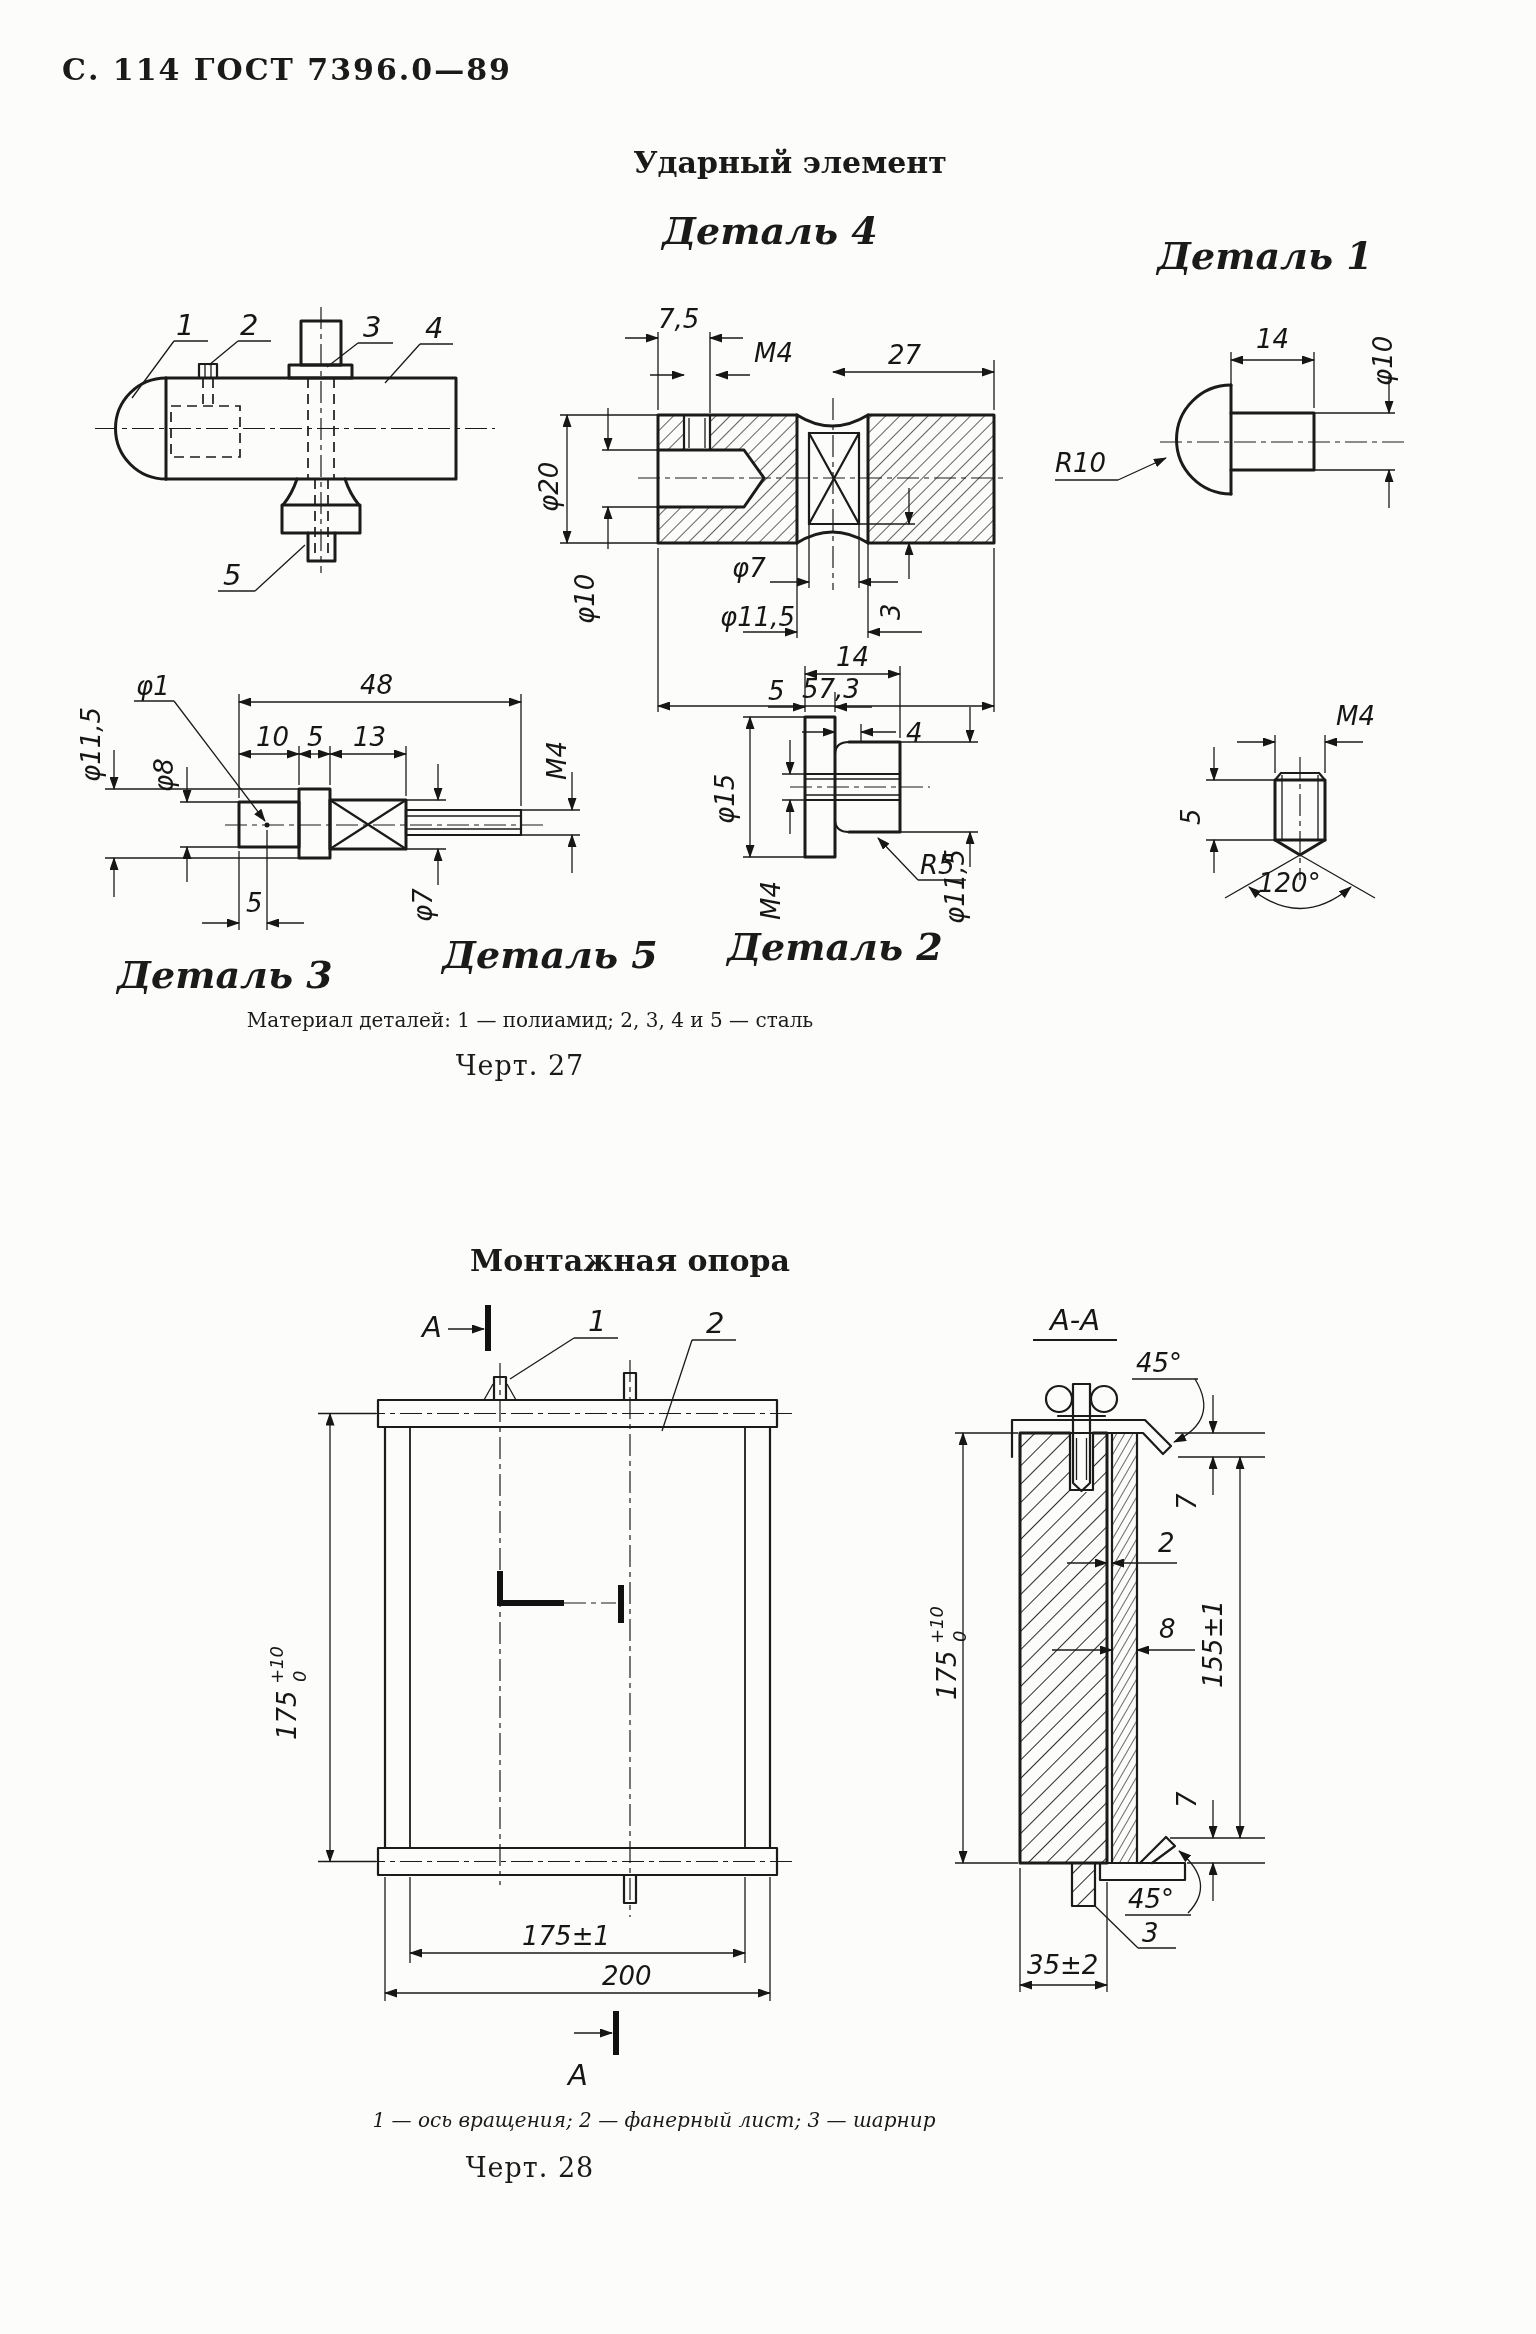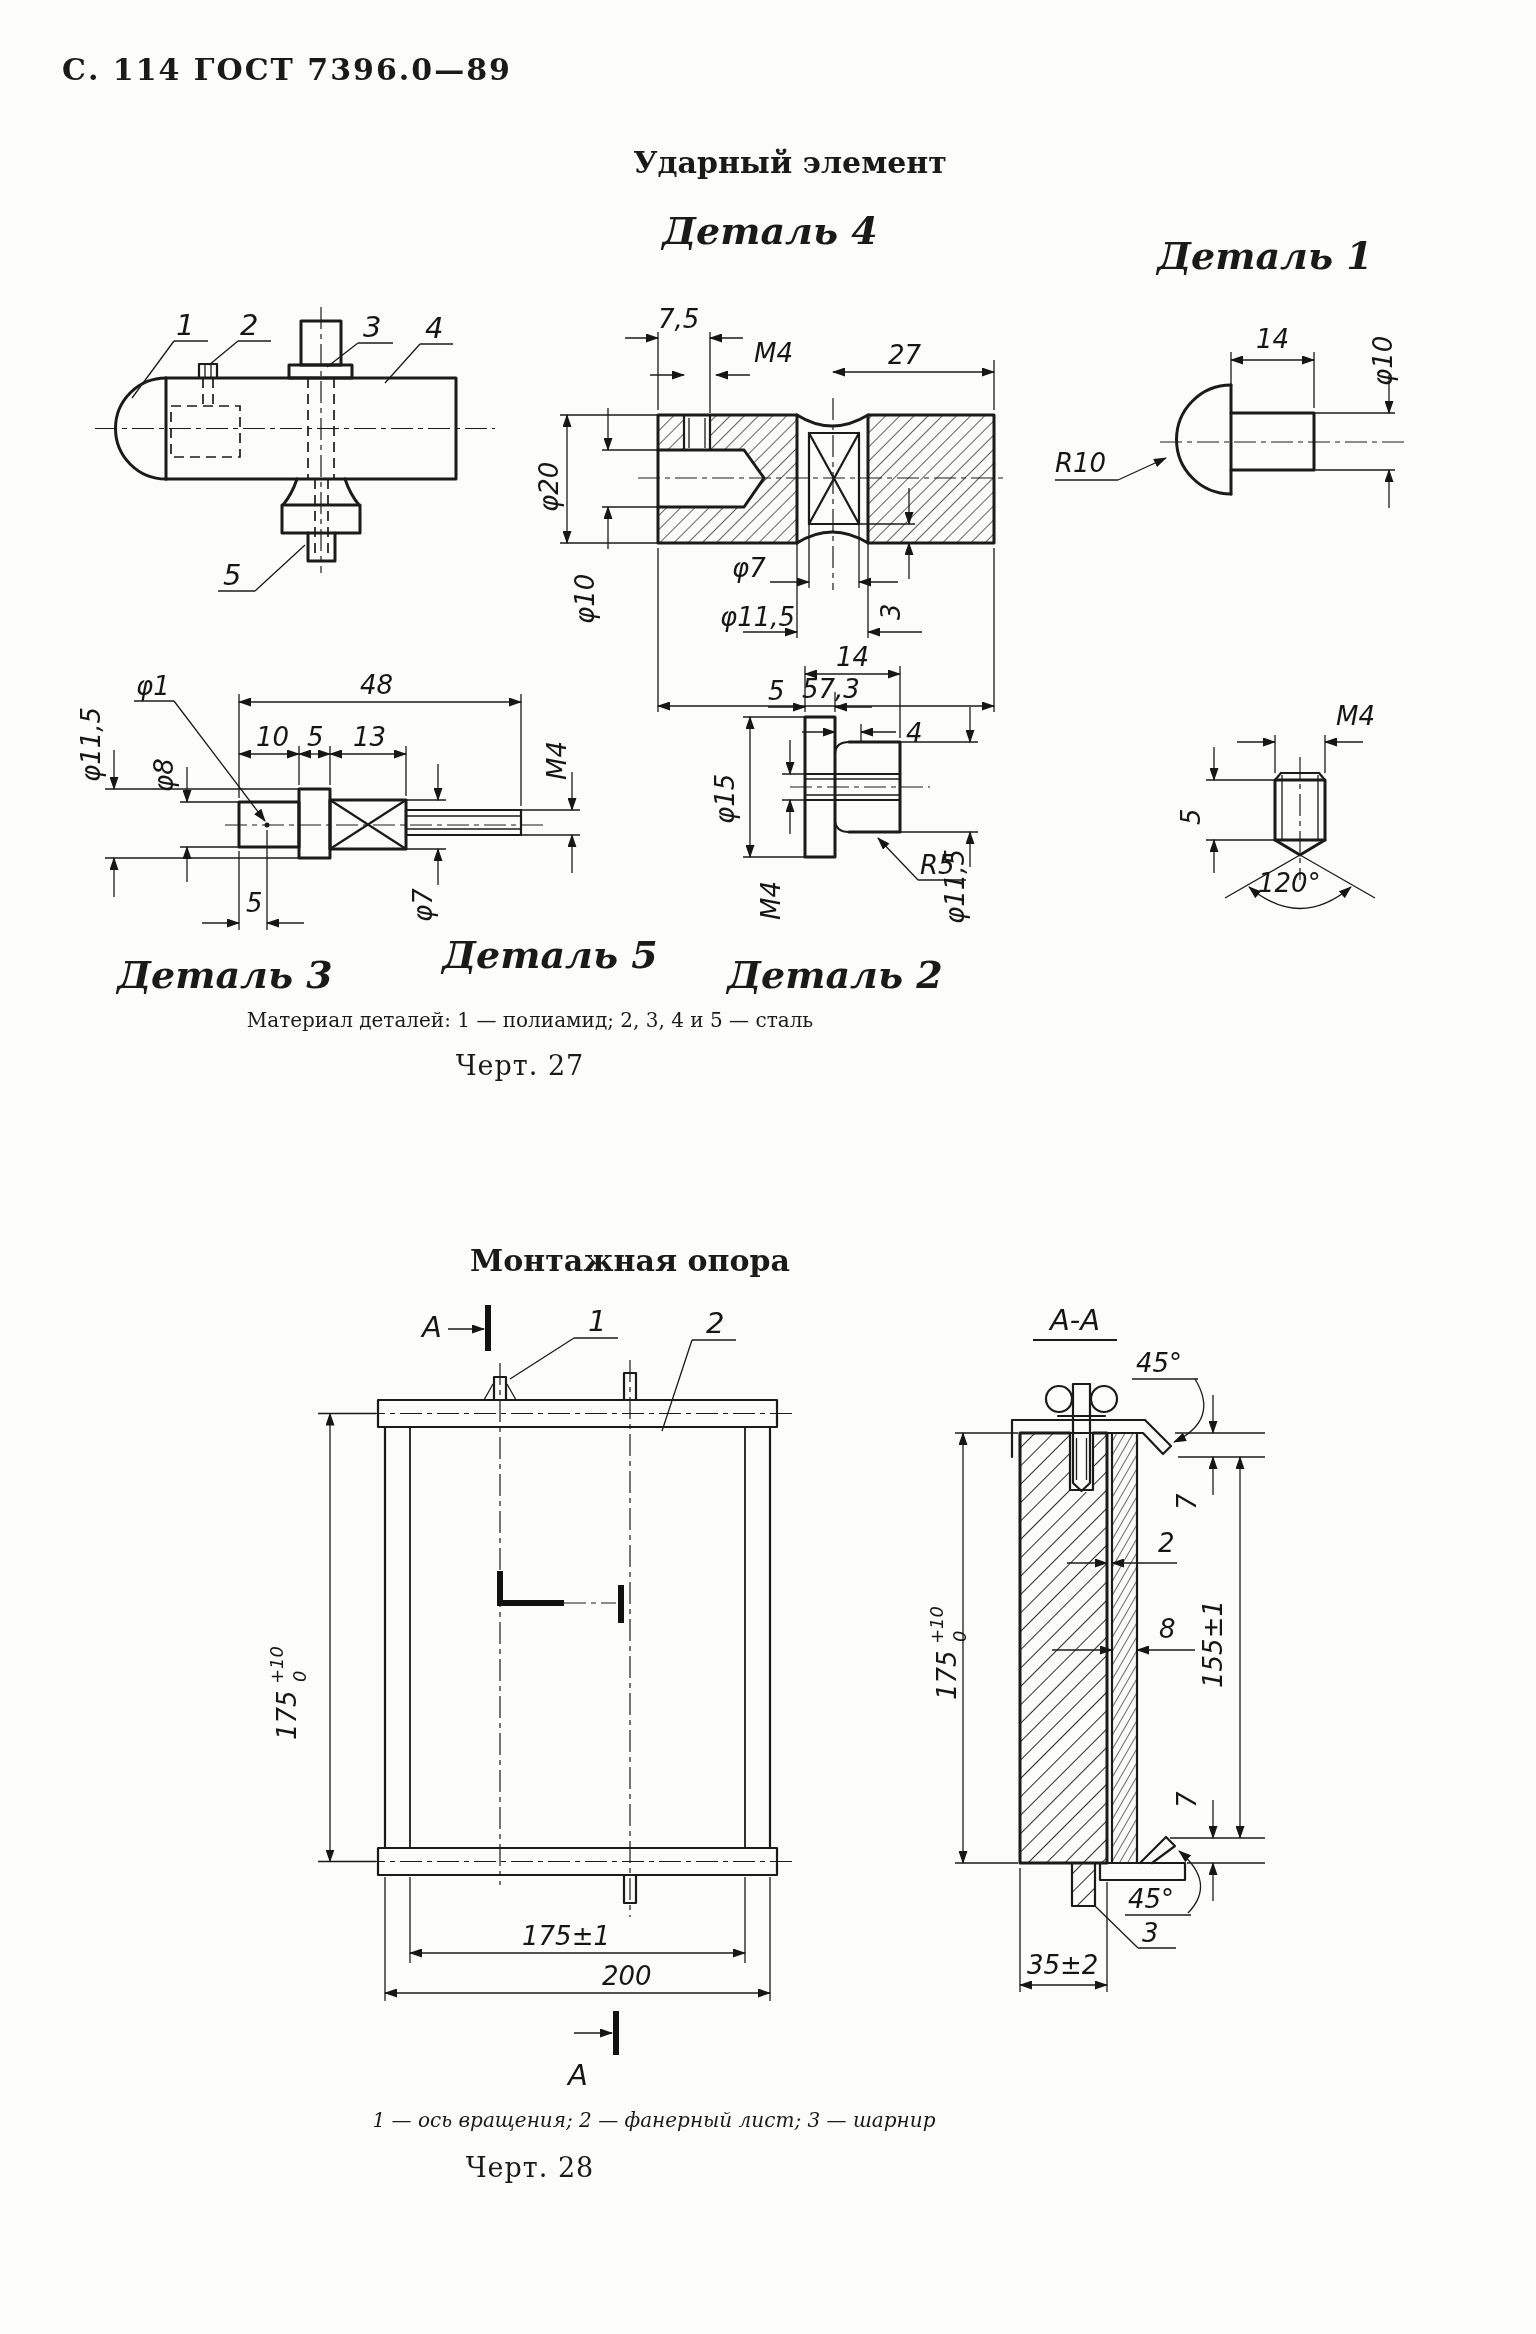--- a/index.html
+++ b/index.html
@@ -279,21 +279,21 @@
       <path class="tl" d="M135,135 H66 M135,195 H66"></path>
       <path class="tl" d="M74,102 V135" marker-end="url(#a6)"></path>
       <path class="tl" d="M74,228 V195" marker-end="url(#a6)"></path>
       <text class="dim" transform="rotate(-90 60 180)" x="60" y="180">5</text>
       <text class="dim" x="118" y="247">120°</text>
     </g>
   </svg>
 
   <div class="abs plabel" style="left:75px;top:952px;width:300px;">Деталь 3</div>
   <div class="abs plabel" style="left:400px;top:932px;width:300px;">Деталь 5</div>
-  <div class="abs plabel" style="left:685px;top:952px;width:300px;">Деталь 2</div>
+  <div class="abs plabel" style="left:685px;top:924px;width:300px;">Деталь 2</div>
   <div class="abs note" style="left:130px;top:1008px;width:800px;">Материал деталей: 1 — полиамид; 2, 3, 4 и 5 — сталь</div>
   <div class="abs chert" style="left:170px;top:1050px;width:700px;">Черт. 27</div>
 
   <div class="abs figtitle" style="left:280px;top:1243px;width:700px;">Монтажная опора</div>
 
   <svg class="abs" style="left:170px;top:1285px;" width="790" height="845" viewBox="0 0 790 845">
     <defs>
       <marker id="a7" markerWidth="13" markerHeight="9" refX="12" refY="4.5" orient="auto-start-reverse" markerUnits="userSpaceOnUse">
         <path d="M0,0 L13,4.5 L0,9 Z" fill="#161616"></path>
       </marker>

